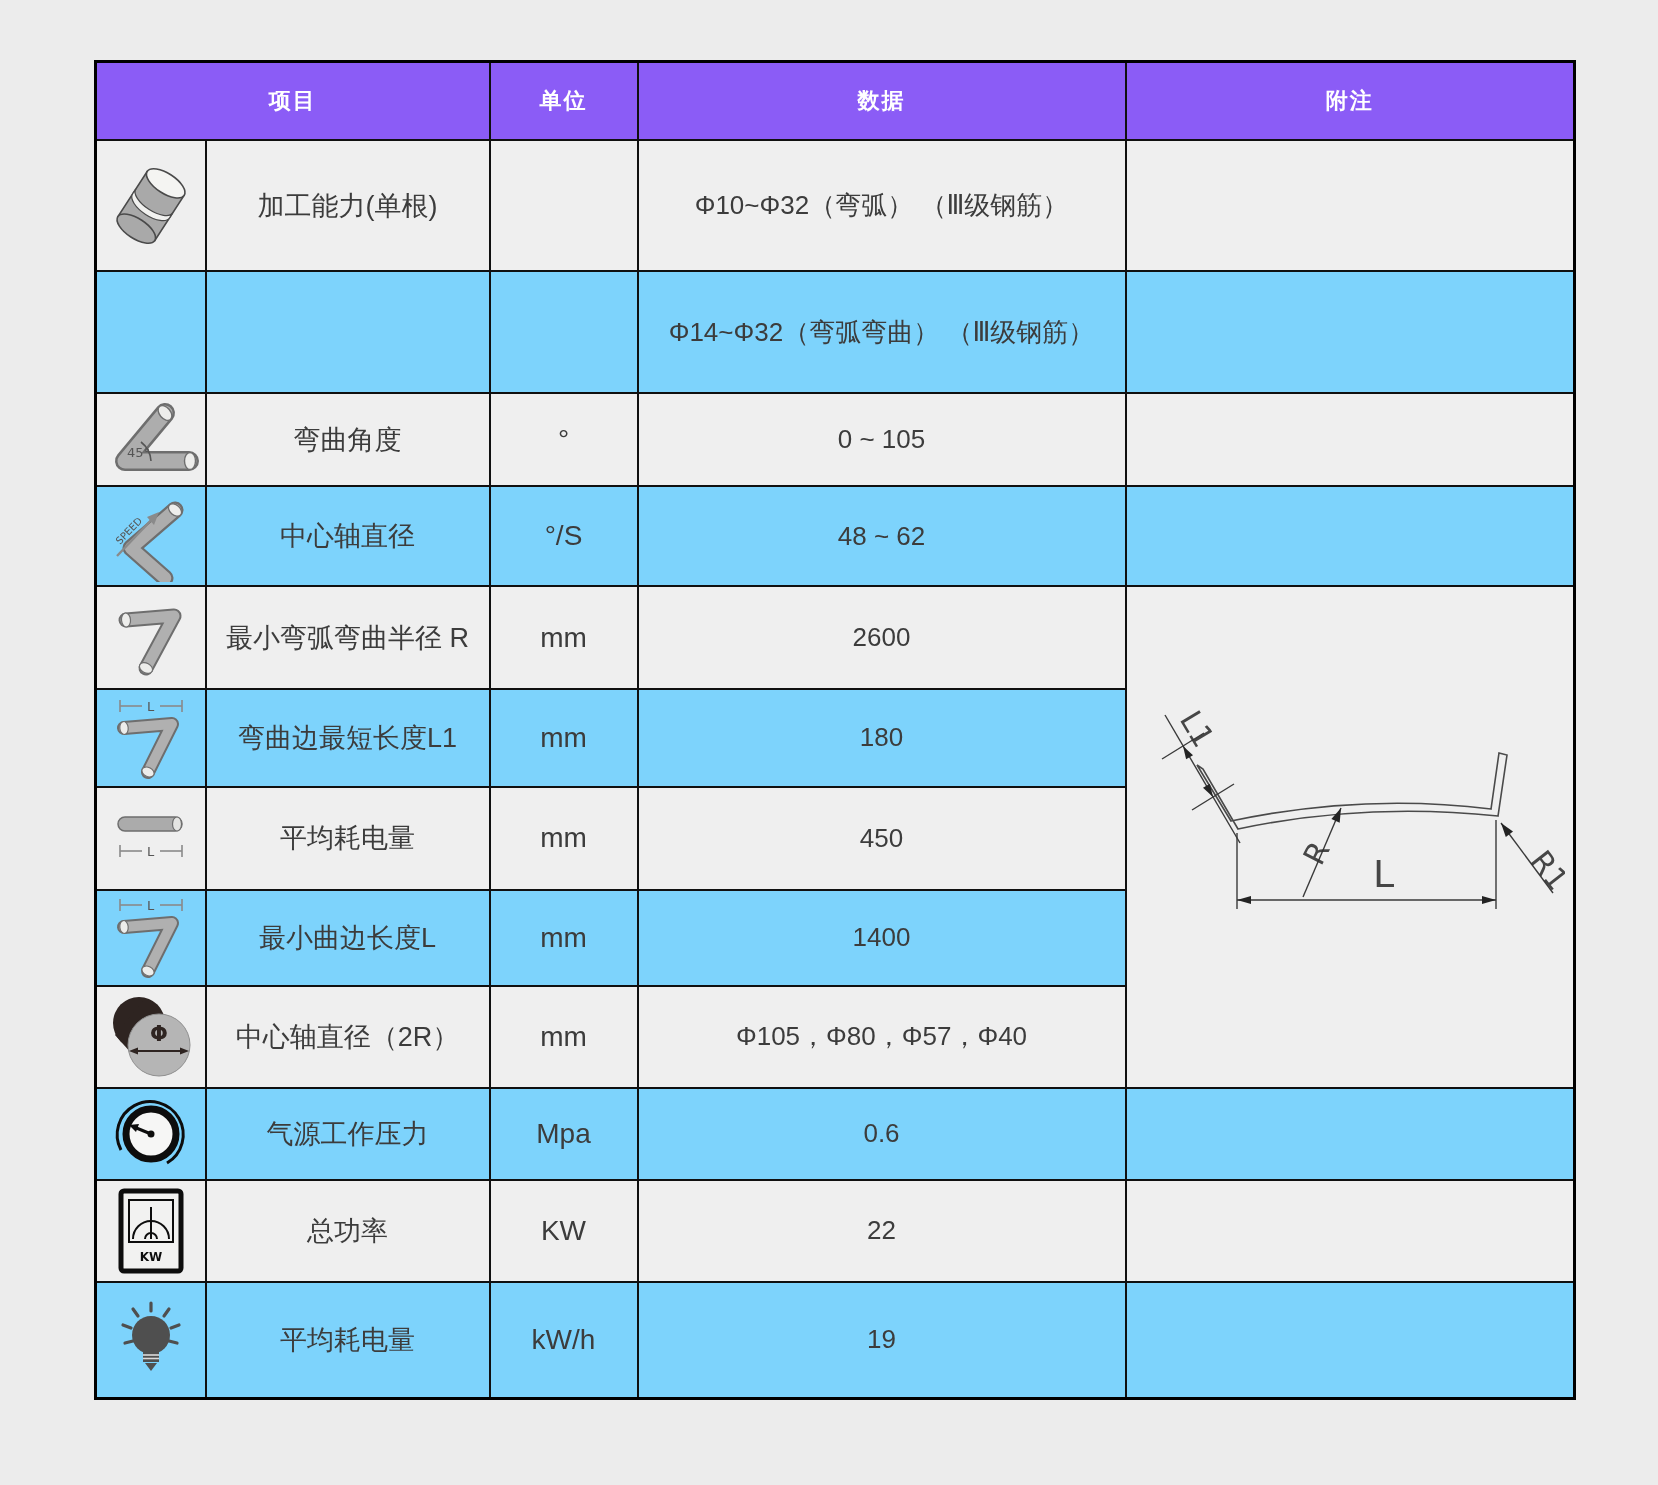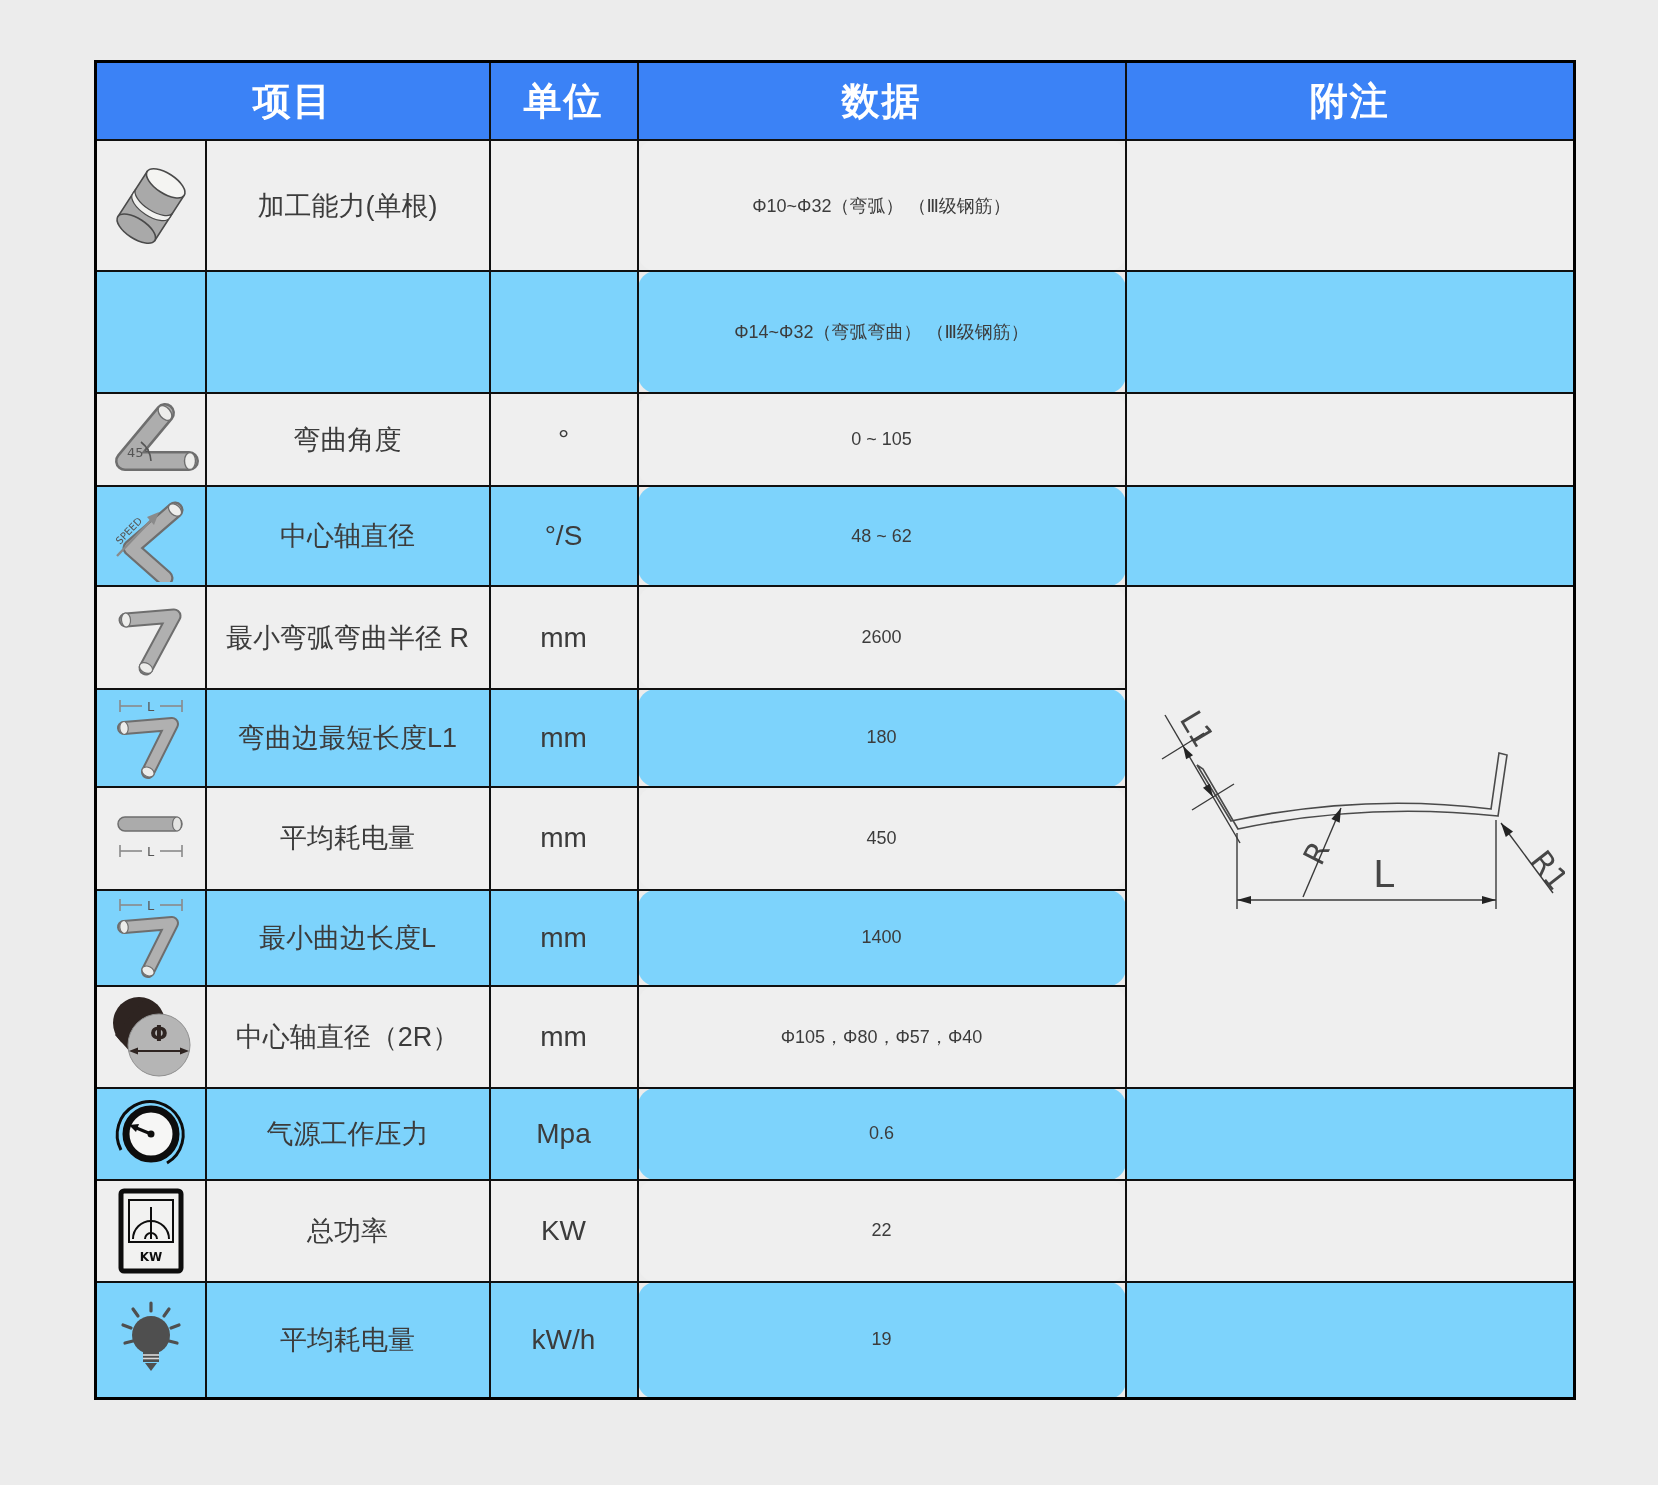--- a/index.html
+++ b/index.html
@@ -15,28 +15,28 @@
     width:1479px;height:1340px;
     border-collapse:collapse;table-layout:fixed;
     border:3px solid #000;
   }
   td,th{
     border:2px solid #101010;
     text-align:center;vertical-align:middle;
     padding:0;overflow:hidden;
   }
   th{
-    background:#3b82f6;color:#fff;
-    font-size:38px;font-weight:bold;letter-spacing:2px;
+    background:#8b5cf6;color:#fff;
+    font-size:22px;font-weight:bold;letter-spacing:2px;
   }
   .light{background:#efefef;}
   .dark{background:#7dd3fc;}
   .name-cell{font-size:27px;}
   .unit-cell{font-size:28px;}
-  .data-cell{font-size:18px;white-space:nowrap;border-radius:18px;}
+  .data-cell{font-size:26px;white-space:nowrap;}
   .icon-cell svg{display:block;margin:0 auto;}
   .note-merged{vertical-align:top;}
   .diagram-wrap{padding-top:48px;display:flex;justify-content:center;}
   .cad{fill:#2f2f2f;font-family:"DejaVu Sans",sans-serif;opacity:.88;}
   .dimline{stroke:#3a3a3a;stroke-width:1.4;fill:none;}
   .rodline{stroke:#4a4a4a;stroke-width:1.6;fill:#efefef;}
   .arrow{fill:#232323;stroke:none;}
   .tinylab{font-family:"DejaVu Sans",sans-serif;fill:#555;}
 </style>
 </head>

